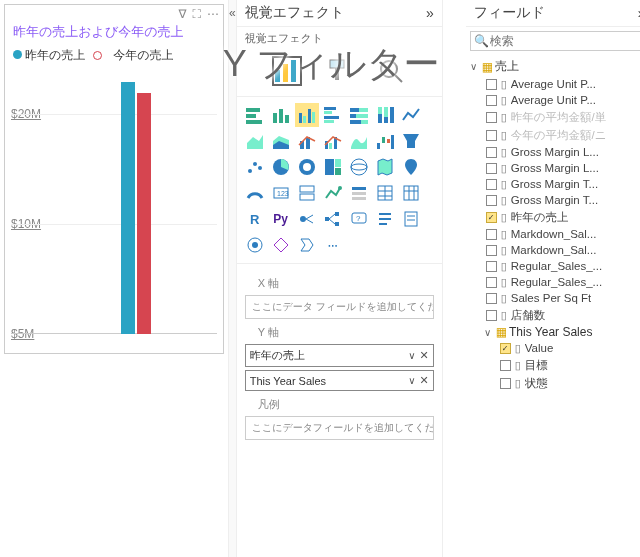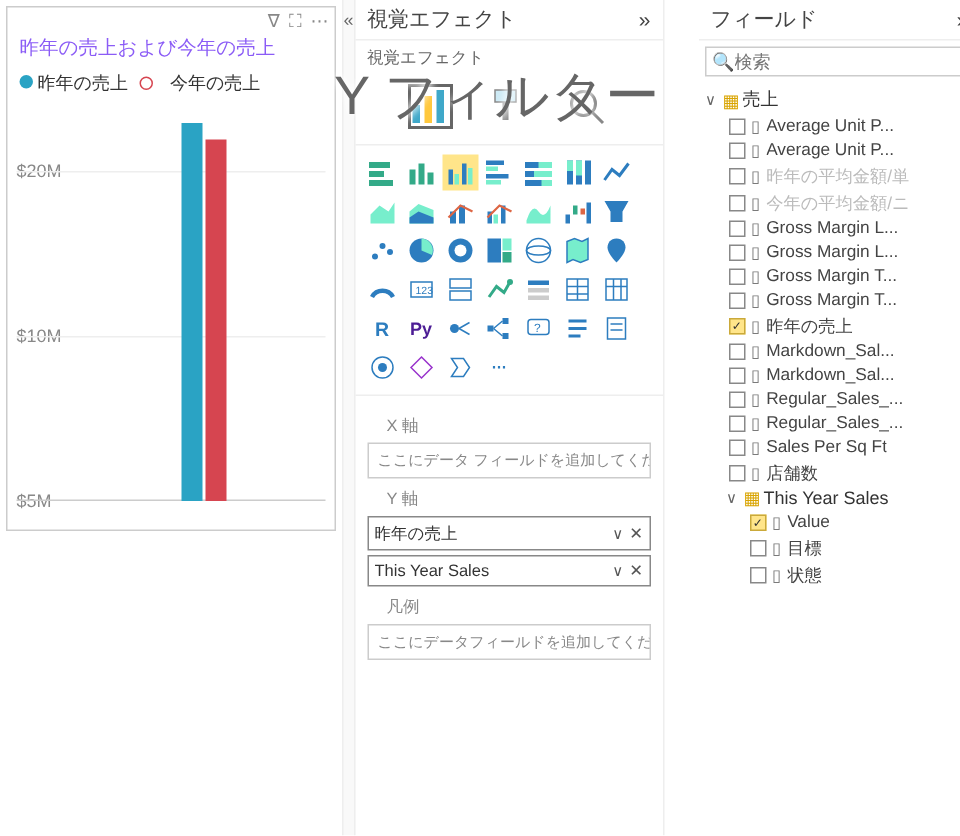--- a/index.html
+++ b/index.html
@@ -7,21 +7,21 @@
   
   .canvas { width: 228px; padding: 4px; position: relative; }
   .tile { border: 1px solid #ccc; width: 220px; height: 350px; background: #fff; position: relative; }
   .tile-header { display: flex; justify-content: flex-end; gap: 6px; padding: 2px 4px; color: #888; }
   .tile-header span { cursor: pointer; }
   .tile-title { color: #8b5cf6; font-size: 13px; padding: 0 8px; white-space: nowrap; overflow: hidden; }
   .legend { display: flex; gap: 8px; padding: 6px 8px; font-size: 12px; align-items: center; }
   .legend .sw { width: 9px; height: 9px; border-radius: 50%; display: inline-block; margin-right: 3px; }
   .plot { position: relative; height: 270px; margin: 4px 6px 0 6px; }
   .ygrid { position: absolute; left: 0; right: 0; border-top: 1px solid #eee; }
-  .ylab { position: absolute; left: 0; color: #888; font-size: 12px; transform: translateY(-50%); }
+  .ylab { position: absolute; left: 0; color: #888; font-size: 12px; transform: translateY(-50%); text-decoration: underline; }
   .bar { position: absolute; bottom: 10px; width: 14px; }
   .baseline { position: absolute; left: 0; right: 0; bottom: 10px; border-top: 1px solid #ccc; }
 
   .gutter { width: 38px; border-left: 1px solid #eee; border-right: 1px solid #eee; background: #f9f9f9; display:flex; justify-content:center; align-items:flex-start; padding-top:6px; color:#666;}
   
   .vpane { width: 206px; border-right: 1px solid #eee; display: flex; flex-direction: column; position: relative; }
   .pane-head { display: flex; align-items: center; justify-content: space-between; padding: 4px 8px; border-bottom: 1px solid #eee; font-size: 14px; color:#444;}
   .build-label { padding: 4px 8px; font-size: 11px; color: #666; }
   .mode-row { display: flex; justify-content: center; gap: 22px; padding: 6px 0 10px; border-bottom: 1px solid #eee; }
   .mode-btn svg { display:block; }

